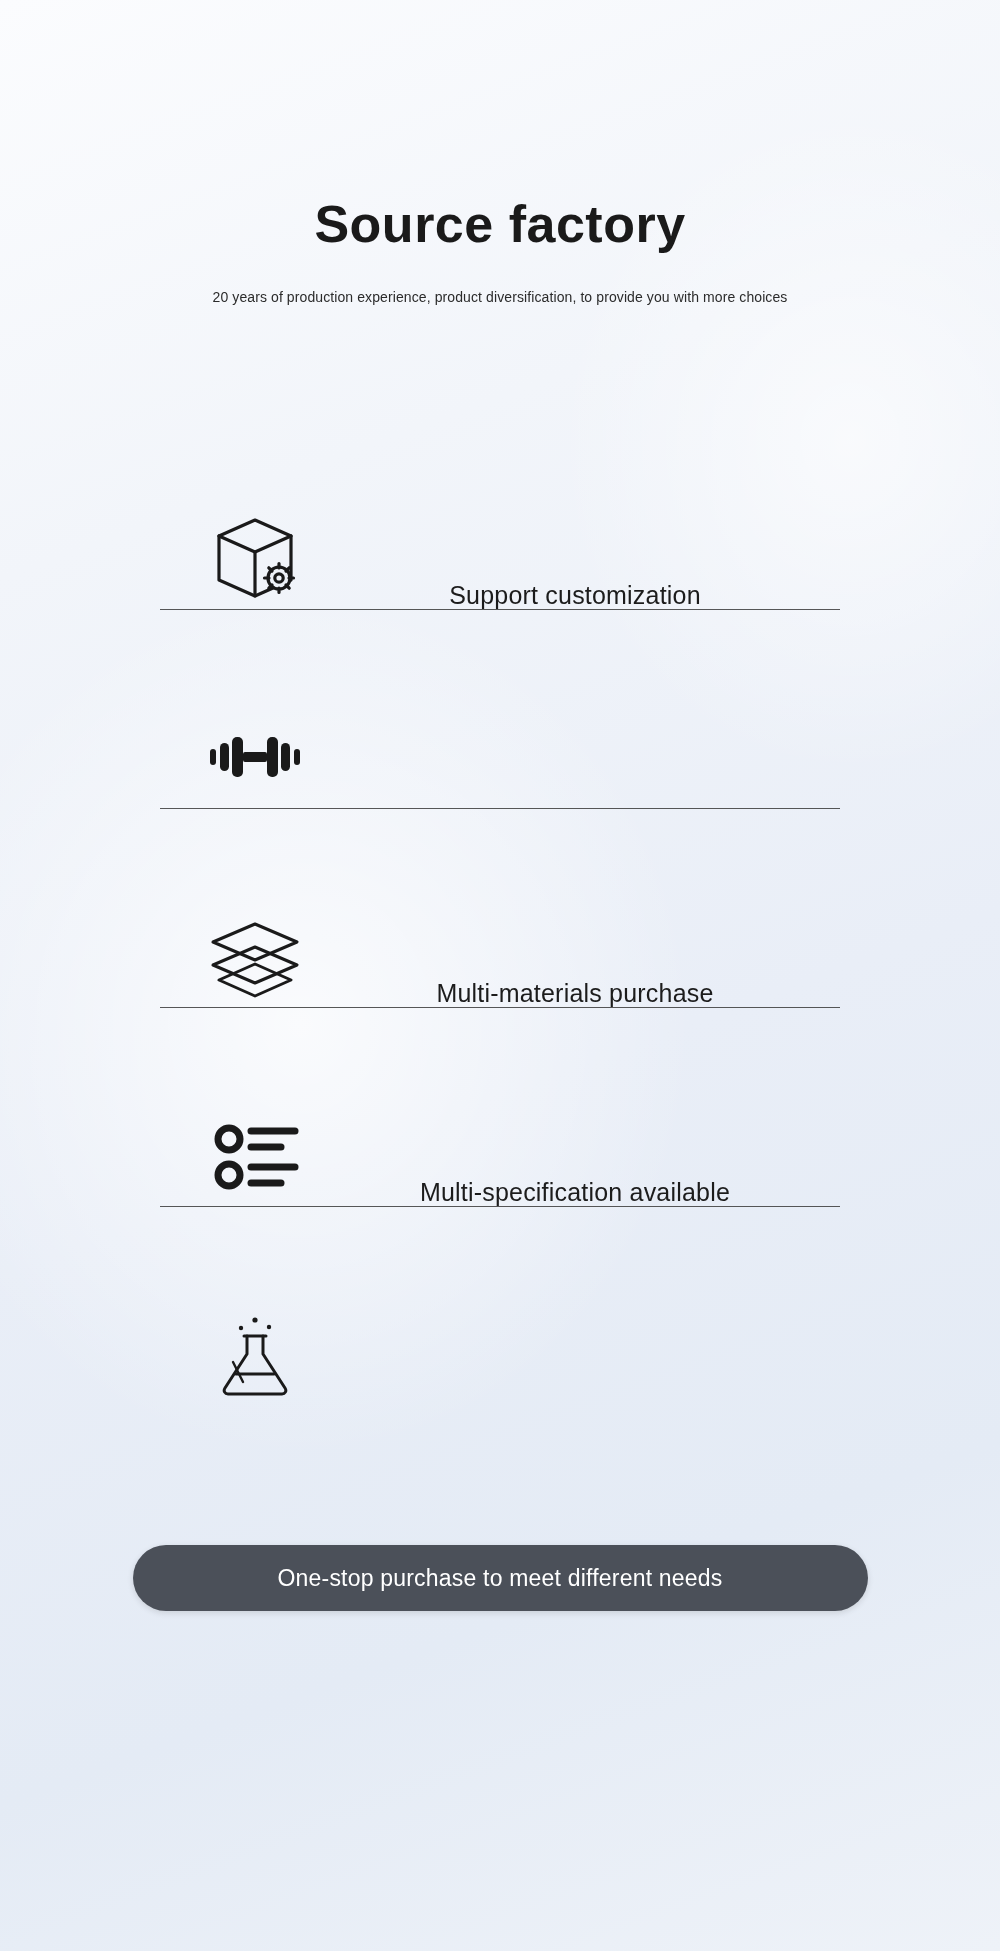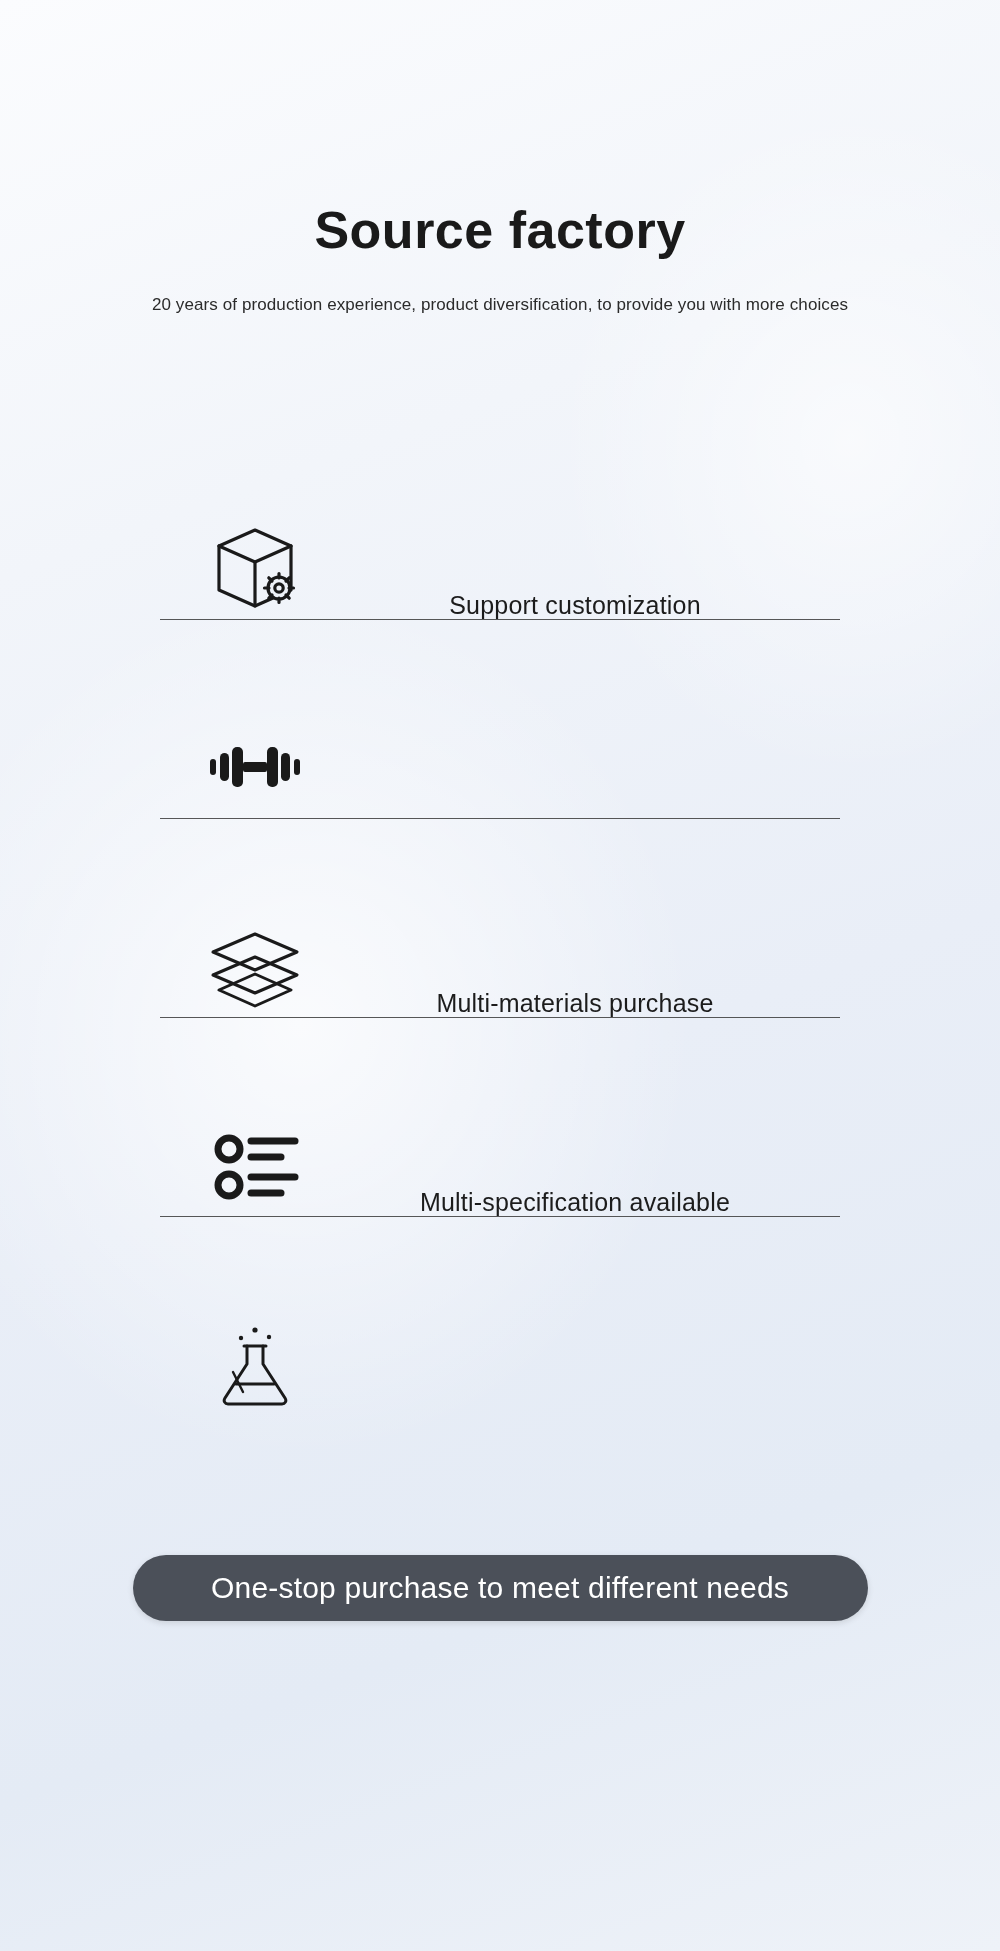--- a/index.html
+++ b/index.html
@@ -50,27 +50,27 @@
     z-index: 2;
     padding-top: 196px;
     text-align: center;
   }
 
   .title {
     font-size: 52px;
     font-weight: 700;
     letter-spacing: 0.5px;
     color: #1a1a1a;
-    margin: 6px;
+    margin: 0;
     line-height: 1.1;
   }
 
   .subtitle {
     margin: 36px 0 0 0;
-    font-size: 17px;
+    font-size: 14px;
     color: #2b2b2b;
     font-weight: 400;
     letter-spacing: 0.1px;
     text-align: center;
   }
 
   .features {
     position: relative;
     z-index: 2;
     margin: 106px auto 0 auto;
@@ -123,21 +123,21 @@
     display: flex;
     justify-content: center;
   }
 
   .cta-button {
     width: 735px;
     height: 66px;
     border-radius: 33px;
     background: #4b5059;
     color: #ffffff;
-    font-size: 30px;
+    font-size: 23px;
     font-family: "Liberation Sans", sans-serif;
     border: none;
     display: flex;
     align-items: center;
     justify-content: center;
     letter-spacing: 0.2px;
     box-shadow: 0 2px 6px rgba(0,0,0,0.12);
     cursor: pointer;
   }
 </style>

